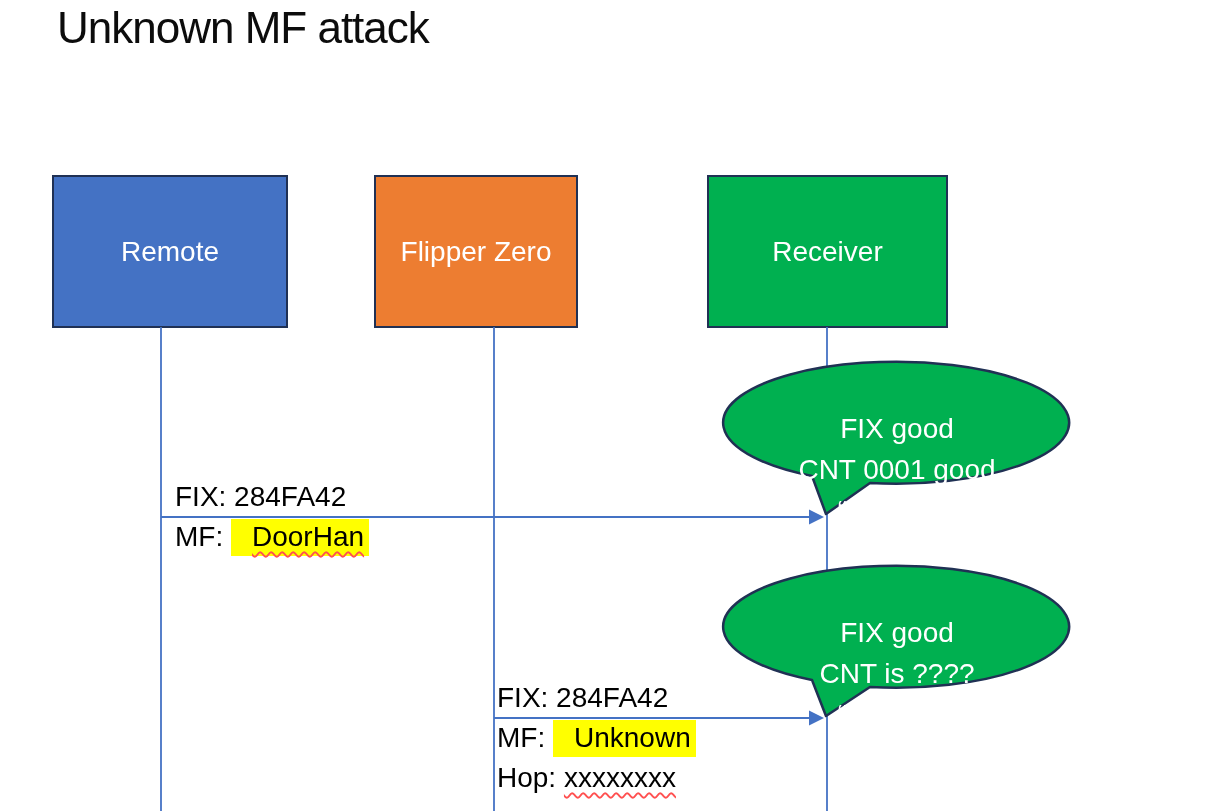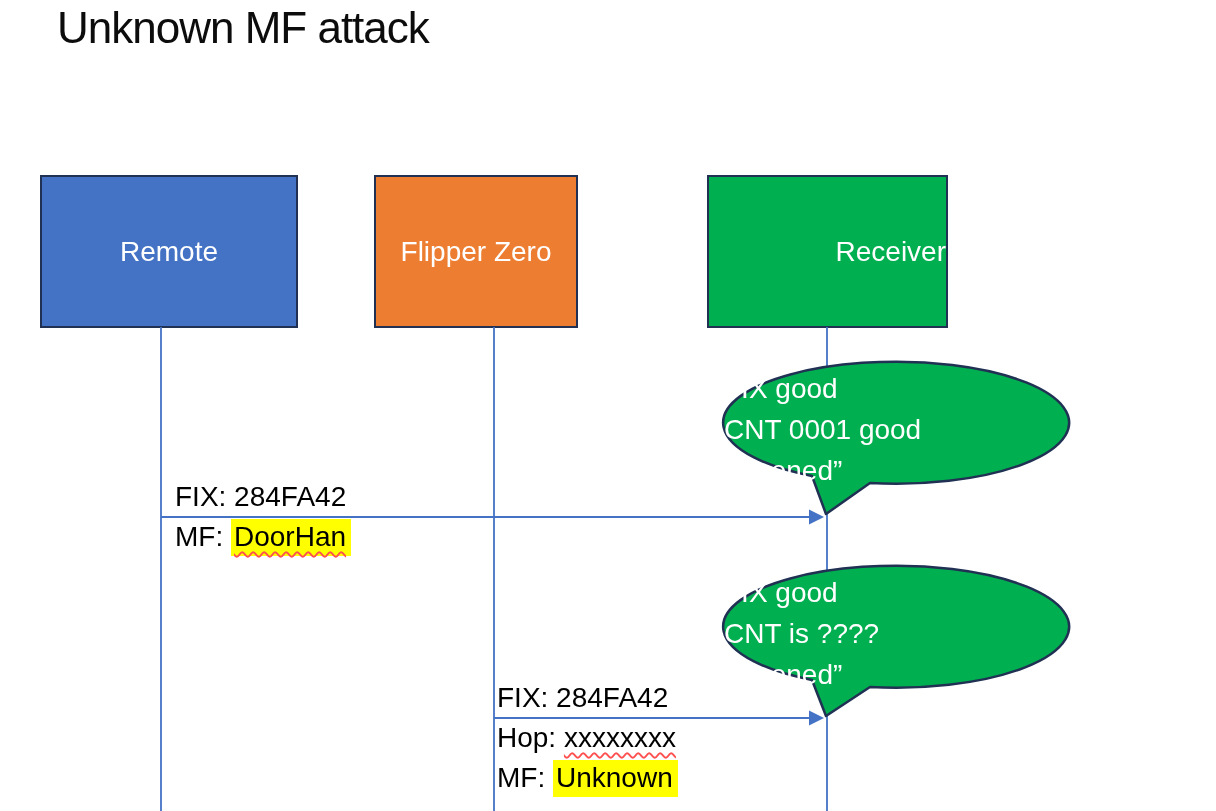--- a/index.html
+++ b/index.html
@@ -8,36 +8,36 @@
     --highlight:#FFFF00; --spellcheck:#FF5050; --title-color:#0C0C0C;
   }
   html,body{margin:0;padding:0;background:#fff;}
   .slide{position:relative;width:1216px;height:811px;background:#ffffff;overflow:hidden;
          font-family:"Liberation Sans", sans-serif;}
   .title{position:absolute;left:57px;top:2px;margin:0;font-size:44px;font-weight:300;
          letter-spacing:-1px;color:var(--title-color);line-height:1.2;white-space:nowrap;}
   .actor{position:absolute;top:175px;height:153px;box-sizing:border-box;
          border:2.5px solid var(--shape-border);display:flex;align-items:center;justify-content:center;
          color:#ffffff;font-size:28px;}
-  .actor-remote{left:40px;width:258px;background:var(--remote-fill);}
+  .actor-remote{left:52px;width:236px;background:var(--remote-fill);}
   .actor-flipper{left:374px;width:204px;background:var(--flipper-fill);}
-  .actor-receiver{left:707px;width:241px;background:var(--receiver-fill);justify-content:flex-end;}
+  .actor-receiver{left:707px;width:241px;background:var(--receiver-fill);}
   svg.layer{position:absolute;left:0;top:0;width:1216px;height:811px;}
   .lifeline{stroke:var(--connector);stroke-width:1.8;}
   .msg-line{stroke:var(--connector);stroke-width:2;}
   .arrowhead{fill:var(--connector);}
   .bubble{fill:var(--bubble-fill);stroke:var(--shape-border);stroke-width:2.5;stroke-linejoin:round;}
-  .callout-text{position:absolute;width:346px;text-align:left;color:#ffffff;
-                font-size:28px;line-height:41px;}
+  .callout-text{position:absolute;width:346px;text-align:center;color:#ffffff;
+                font-size:28px;line-height:41px;margin-top:40px;}
   .callout-1{left:724px;top:368px;}
   .callout-2{left:724px;top:572px;}
   .msg{position:absolute;font-size:28px;line-height:40px;color:#000;white-space:nowrap;}
   .msg-1{left:175px;top:477px;}
   .msg-2{left:497px;top:678px;}
-  .hl{background:var(--highlight);padding:2px 5px 4px 3px;}
+  .hl{background:var(--highlight);padding:2px 5px 4px 21px;}
   .squiggle{text-decoration:underline;text-decoration-style:wavy;
             text-decoration-color:var(--spellcheck);text-decoration-thickness:1.5px;
             text-underline-offset:5px;text-decoration-skip-ink:none;}
 </style>
 </head>
 <body>
 
 <div class="slide">
 
   <h1 class="title">Unknown MF attack</h1>
@@ -88,20 +88,20 @@
     <div>
       <span>MF: </span><span class="hl squiggle">DoorHan</span>
     </div>
   </div>
 
   <div class="msg msg-2">
     <div>
       <span>FIX: 284FA42</span>
     </div>
     <div>
-      <span>Hop: </span><span class="squiggle">xxxxxxxx</span>
+      <span>MF: </span><span class="hl">Unknown</span>
     </div>
     <div>
-      <span>MF: </span><span class="hl">Unknown</span>
+      <span>Hop: </span><span class="squiggle">xxxxxxxx</span>
     </div>
   </div>
 
 </div>
 
 </body></html>

